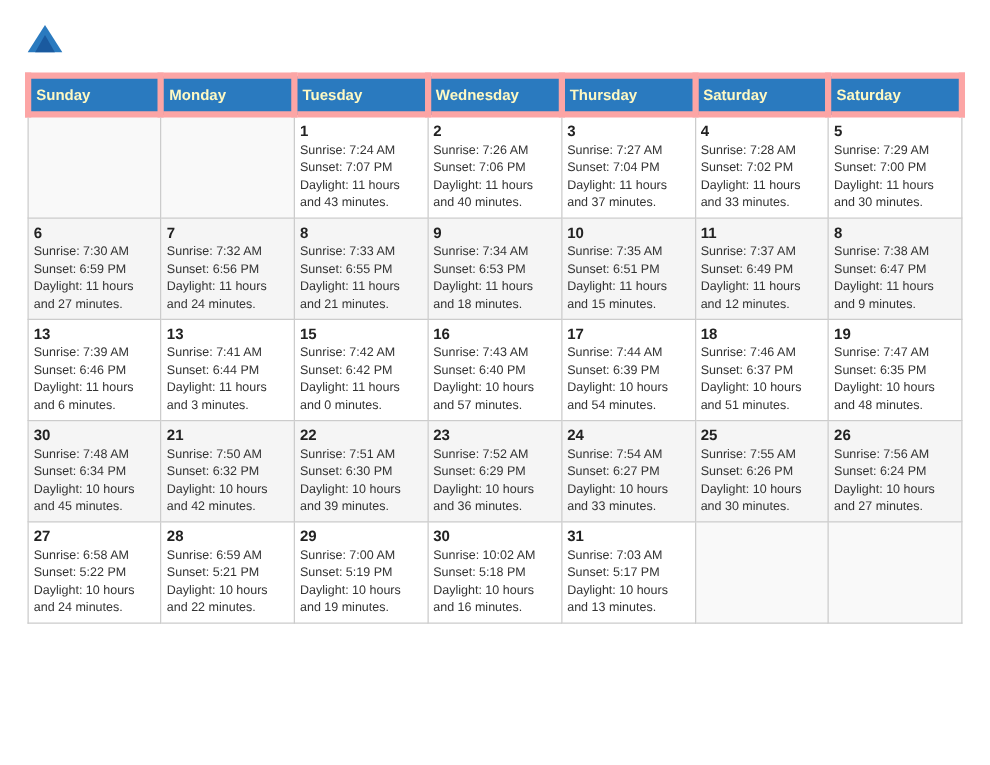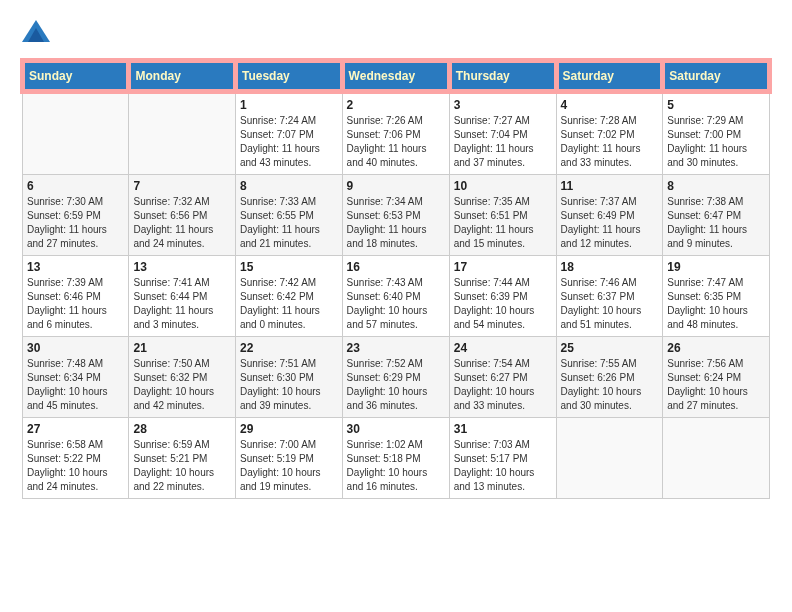--- a/index.html
+++ b/index.html
@@ -296,21 +296,21 @@
 Daylight: 10 hours and 22 minutes.</div>
         </td>
         <td>
           <span class="day-number">29</span>
           <div class="day-detail">Sunrise: 7:00 AM
 Sunset: 5:19 PM
 Daylight: 10 hours and 19 minutes.</div>
         </td>
         <td>
           <span class="day-number">30</span>
-          <div class="day-detail">Sunrise: 1:02 AM
+          <div class="day-detail">Sunrise: 10:02 AM
 Sunset: 5:18 PM
 Daylight: 10 hours and 16 minutes.</div>
         </td>
         <td>
           <span class="day-number">31</span>
           <div class="day-detail">Sunrise: 7:03 AM
 Sunset: 5:17 PM
 Daylight: 10 hours and 13 minutes.</div>
         </td>
         <td class="empty"></td>

